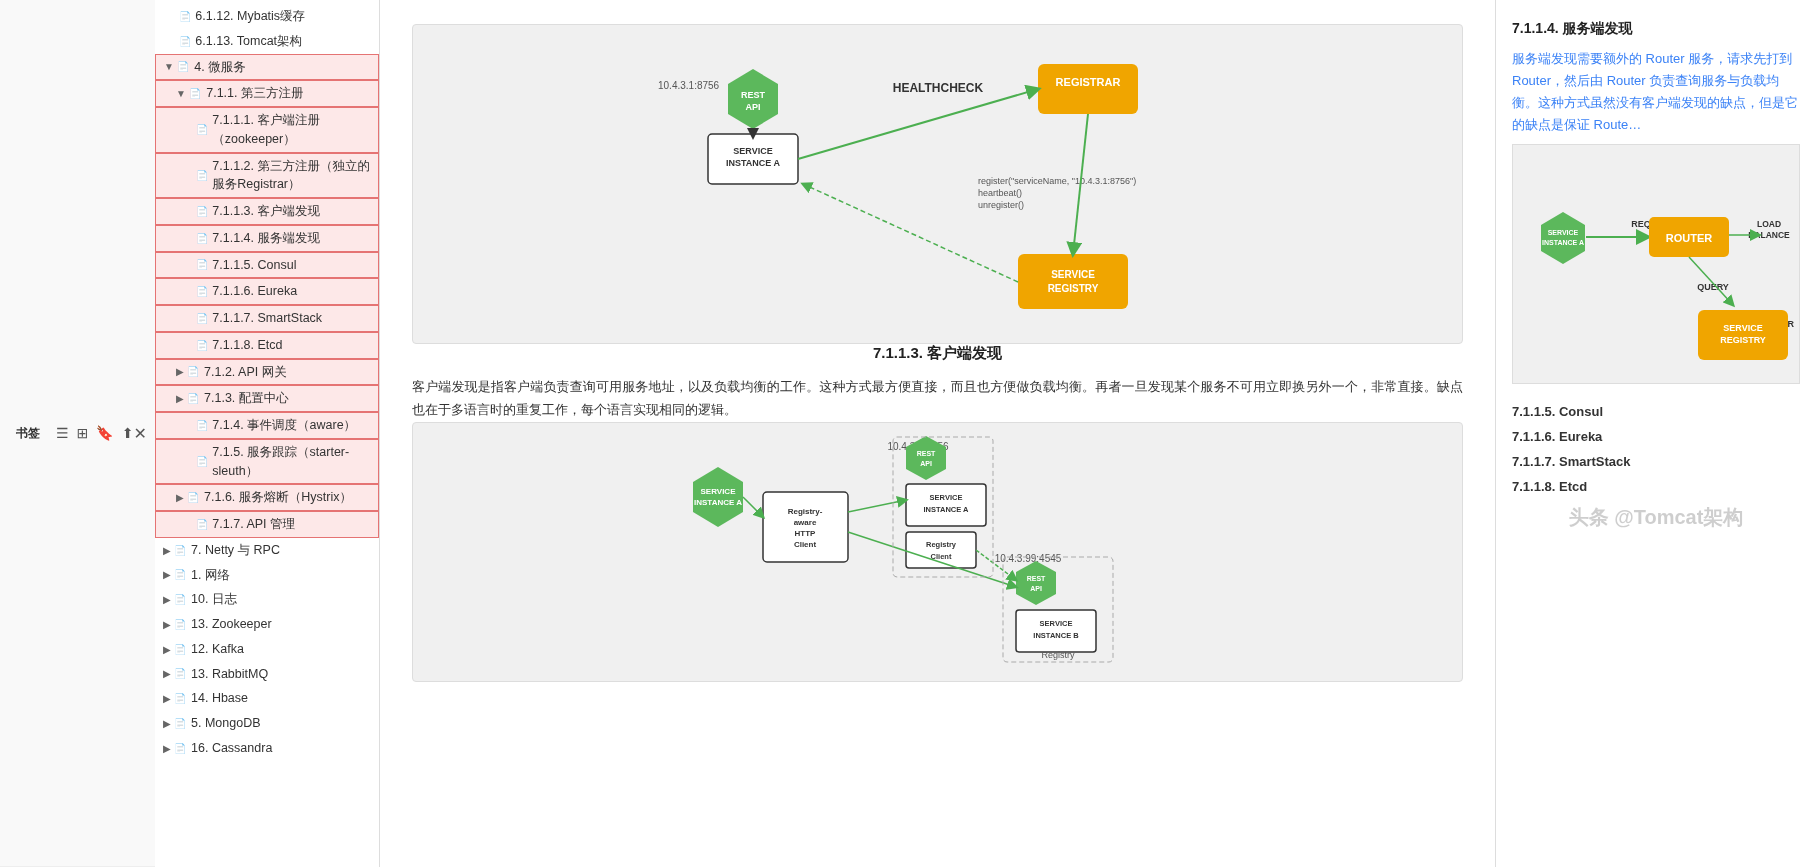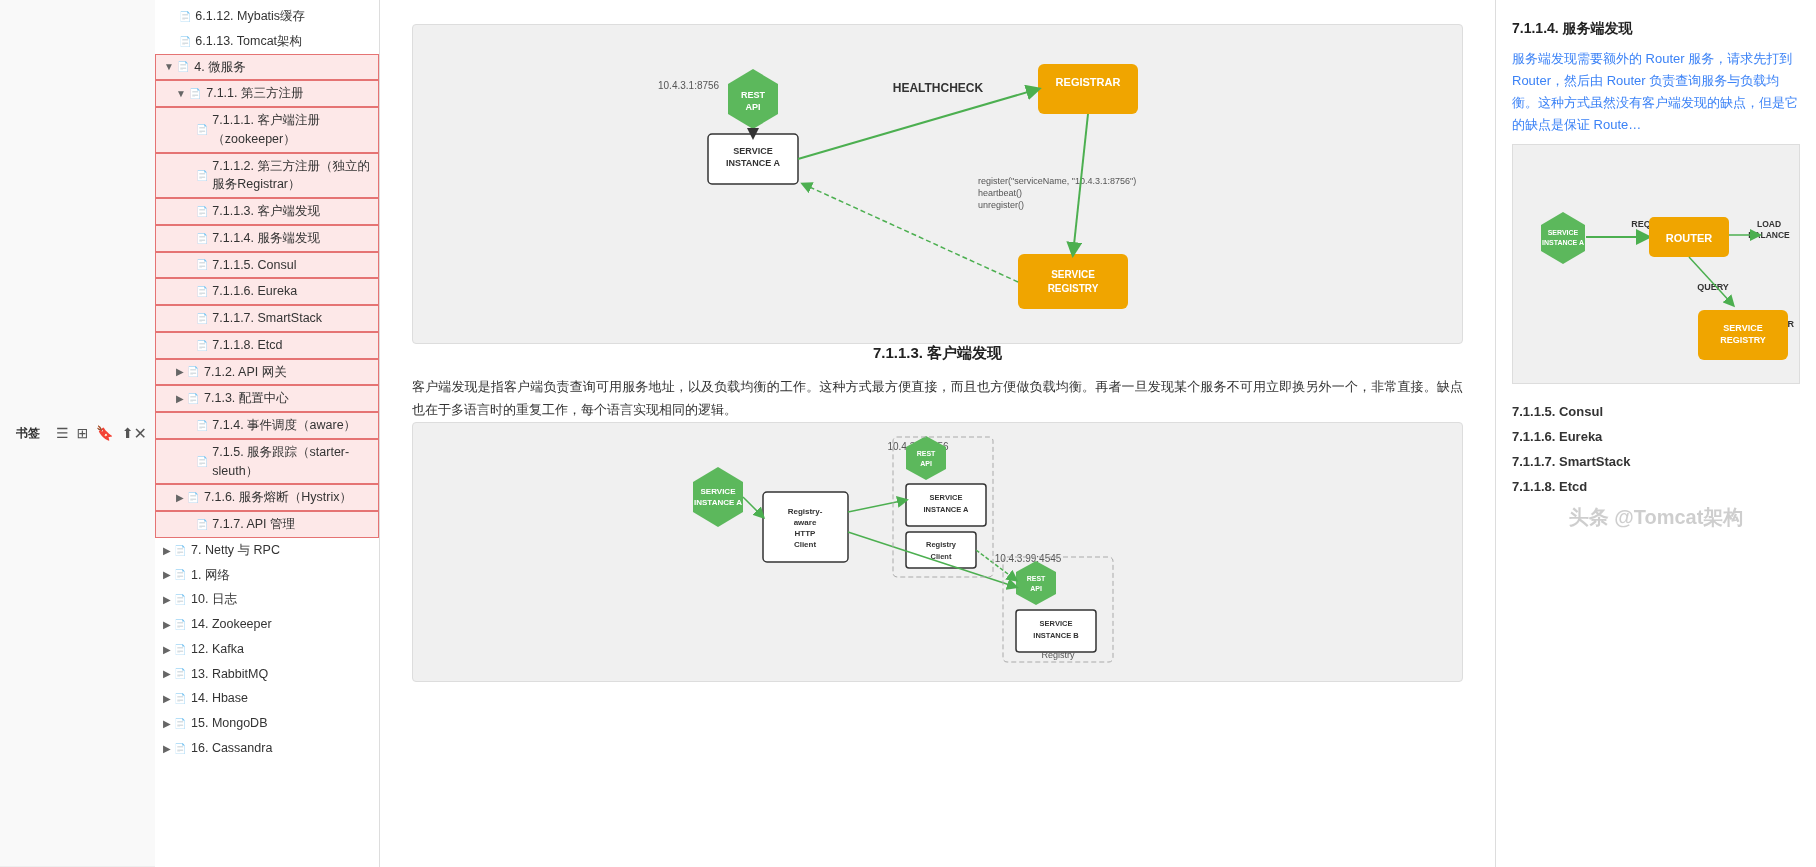--- a/index.html
+++ b/index.html
@@ -252,41 +252,41 @@
         <span>1. 网络</span>
       </div>
       <div class="tree-item">
         <span class="arrow">▶</span>
         <span class="icon">📄</span>
         <span>10. 日志</span>
       </div>
       <div class="tree-item">
         <span class="arrow">▶</span>
         <span class="icon">📄</span>
-        <span>14. Zookeeper</span>
+        <span>13. Zookeeper</span>
       </div>
       <div class="tree-item">
         <span class="arrow">▶</span>
         <span class="icon">📄</span>
         <span>12. Kafka</span>
       </div>
       <div class="tree-item">
         <span class="arrow">▶</span>
         <span class="icon">📄</span>
         <span>13. RabbitMQ</span>
       </div>
       <div class="tree-item">
         <span class="arrow">▶</span>
         <span class="icon">📄</span>
         <span>14. Hbase</span>
       </div>
       <div class="tree-item">
         <span class="arrow">▶</span>
         <span class="icon">📄</span>
-        <span>15. MongoDB</span>
+        <span>5. MongoDB</span>
       </div>
       <div class="tree-item">
         <span class="arrow">▶</span>
         <span class="icon">📄</span>
         <span>16. Cassandra</span>
       </div>
     </div>
 </div>
 
 <div id="main">

